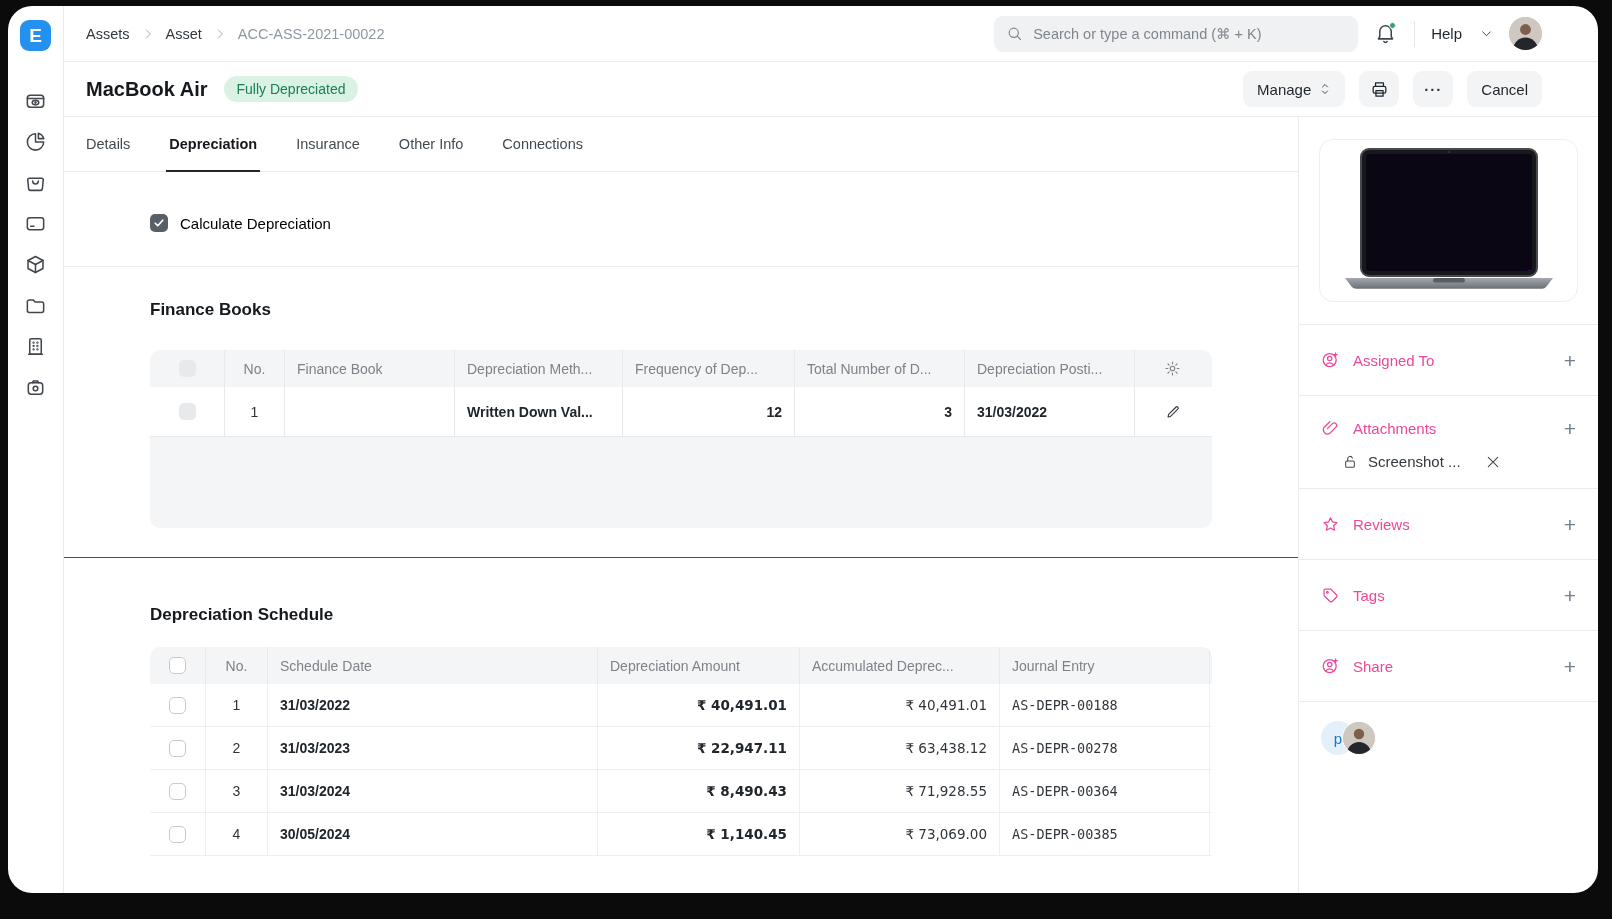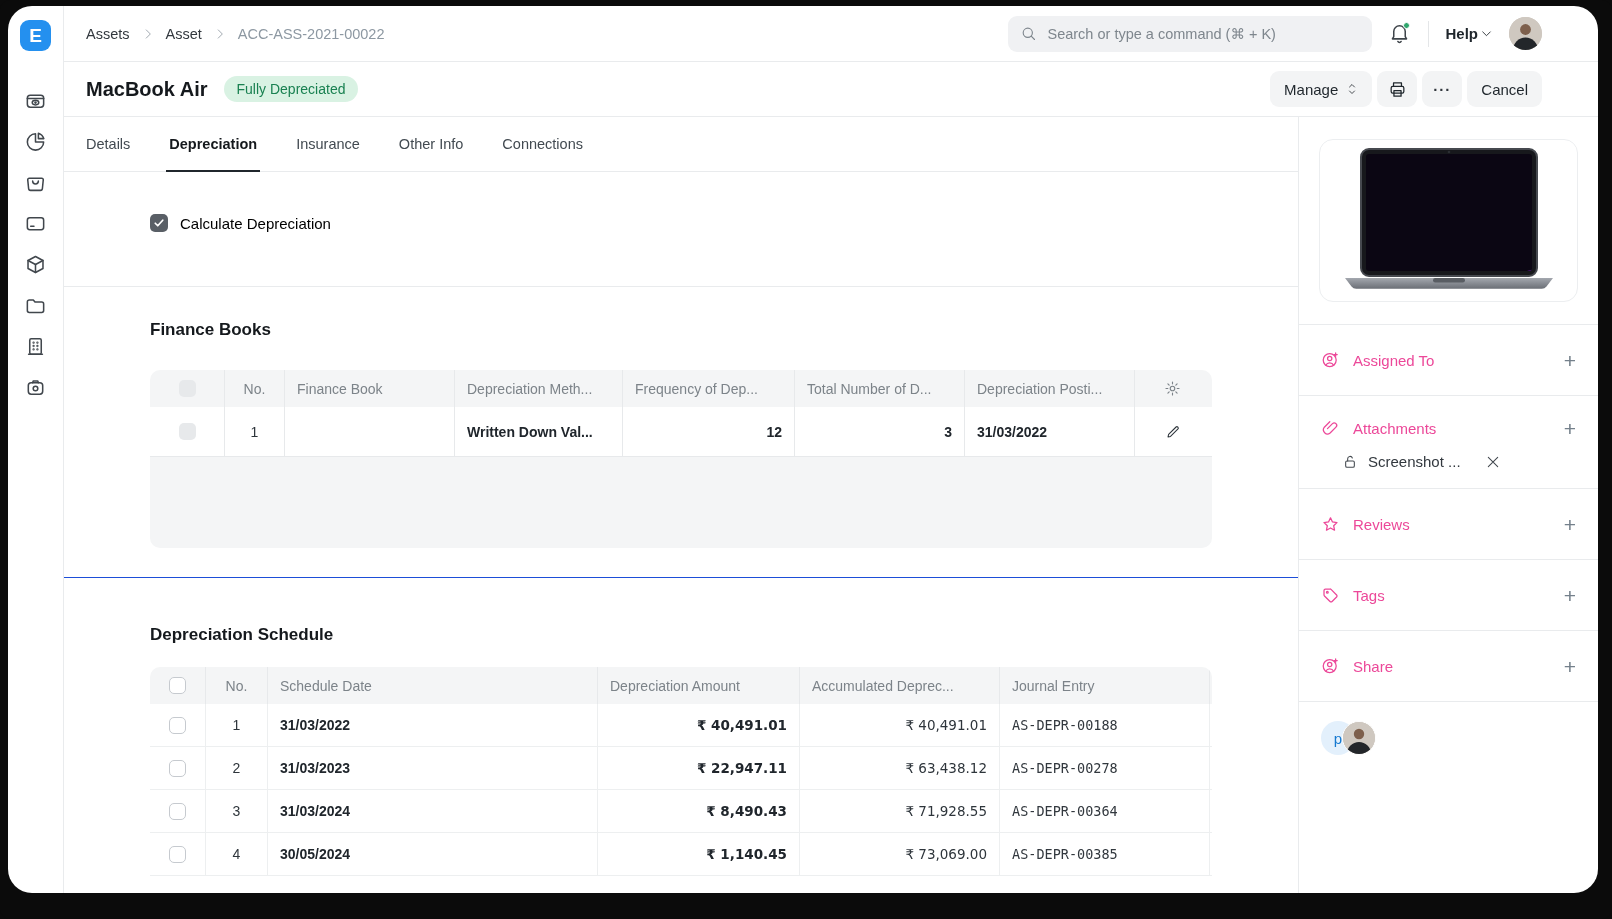--- a/index.html
+++ b/index.html
@@ -33,30 +33,30 @@
   .topnav-right { margin-left:auto; display:flex; align-items:center; gap:16px; }
   .searchbar { width:364px; height:36px; background:#f0f1f3; border-radius:9px; display:flex;
                align-items:center; gap:10px; padding:0 12px; color:#7e868d; }
   .searchbar input { border:none; outline:none; background:transparent; font-size:14.5px;
                      color:#5d656c; width:100%; font-family:"Liberation Sans",sans-serif; }
   .searchbar input::placeholder { color:#7e868d; }
   .bell-wrap { position:relative; width:24px; height:24px; color:#3f454b; }
   .bell-dot { position:absolute; top:0; right:2px; width:7px; height:7px; border-radius:50%;
               background:#30a66d; border:1.5px solid #fff; }
   .nav-divider { width:1px; height:26px; background:#e4e6e8; }
-  .help { display:flex; align-items:center; gap:2px; font-size:15px; color:#1f262c; cursor:pointer;font-weight:bold; }
+  .help { display:flex; align-items:center; gap:18px; font-size:15px; color:#1f262c; cursor:pointer; }
   .avatar { width:33px; height:33px; border-radius:50%; overflow:hidden; background:#cfc9c1; flex:none; }
 
   
   .titlebar { height:55px; border-bottom:1px solid #e9ebed; display:flex; align-items:center;
               padding:0 56px 0 22px; flex:none; }
   .page-title { font-size:20px; font-weight:bold; color:#15191d; }
   .badge { margin-left:16px; background:#d9f2e3; color:#198151; font-size:14px;
            padding:5px 13px; border-radius:999px; }
-  .titlebar-right { margin-left:auto; display:flex; align-items:center; gap:5px; }
+  .titlebar-right { margin-left:auto; display:flex; align-items:center; gap:14px; }
   .btn { background:#f3f4f5; border:none; border-radius:9px; height:36px; font-size:15px;
          color:#1f262c; display:flex; align-items:center; gap:8px; padding:0 14px;
          font-family:"Liberation Sans",sans-serif; cursor:pointer; }
   .btn.icon-only { width:40px; justify-content:center; padding:0; }
   .btn .more-dots { letter-spacing:1px; font-weight:bold; color:#30363c; font-size:15px; }
 
   
   .workspace { flex:1; display:flex; min-height:0; }
   .main { flex:1; border-right:1px solid #e9ebed; display:flex; flex-direction:column; min-width:0; }
 
@@ -72,21 +72,21 @@
   .sec { padding-left:86px; padding-right:86px; }
   .sec-calc { padding-top:42px; padding-bottom:34px; }
   .checkrow { display:flex; align-items:center; gap:12px; }
   .checkbox-checked { width:18px; height:18px; border-radius:5px; background:#595f66;
                       display:flex; align-items:center; justify-content:center; flex:none; cursor:pointer; }
   .checkbox-empty { width:17px; height:17px; border-radius:5px; background:#fff;
                     border:1.5px solid #c6cacf; flex:none; cursor:pointer; }
   .checkbox-gray { width:17px; height:17px; border-radius:5px; background:#e7e9eb; flex:none; cursor:pointer; }
   .checklabel { font-size:15px; color:#000000; }
 
-  .sec-fb { border-top:1px solid #e9ebed; padding-top:33px; padding-bottom:29px;margin-top:20px; }
+  .sec-fb { border-top:1px solid #e9ebed; padding-top:33px; padding-bottom:29px; }
   .sec-ds { border-top:1px solid #1d4ed8; padding-top:47px; }
   .sec-heading { font-size:17px; font-weight:bold; color:#15191d; }
 
   
   .fb-table { margin-top:30px; background:#f4f5f6; border-radius:10px; height:178px; overflow:hidden; }
   .fb-row { display:grid; grid-template-columns:75px 60px 170px 168px 172px 170px 170px 75px; }
   .fb-head { height:37px; }
   .fb-head .cell { color:#7c8389; font-size:14px; }
   .fb-body { height:50px; background:#fff; border-bottom:1px solid #e7e9eb; }
   .cell { display:flex; align-items:center; padding:0 12px; border-right:1px solid #e7e9eb;

